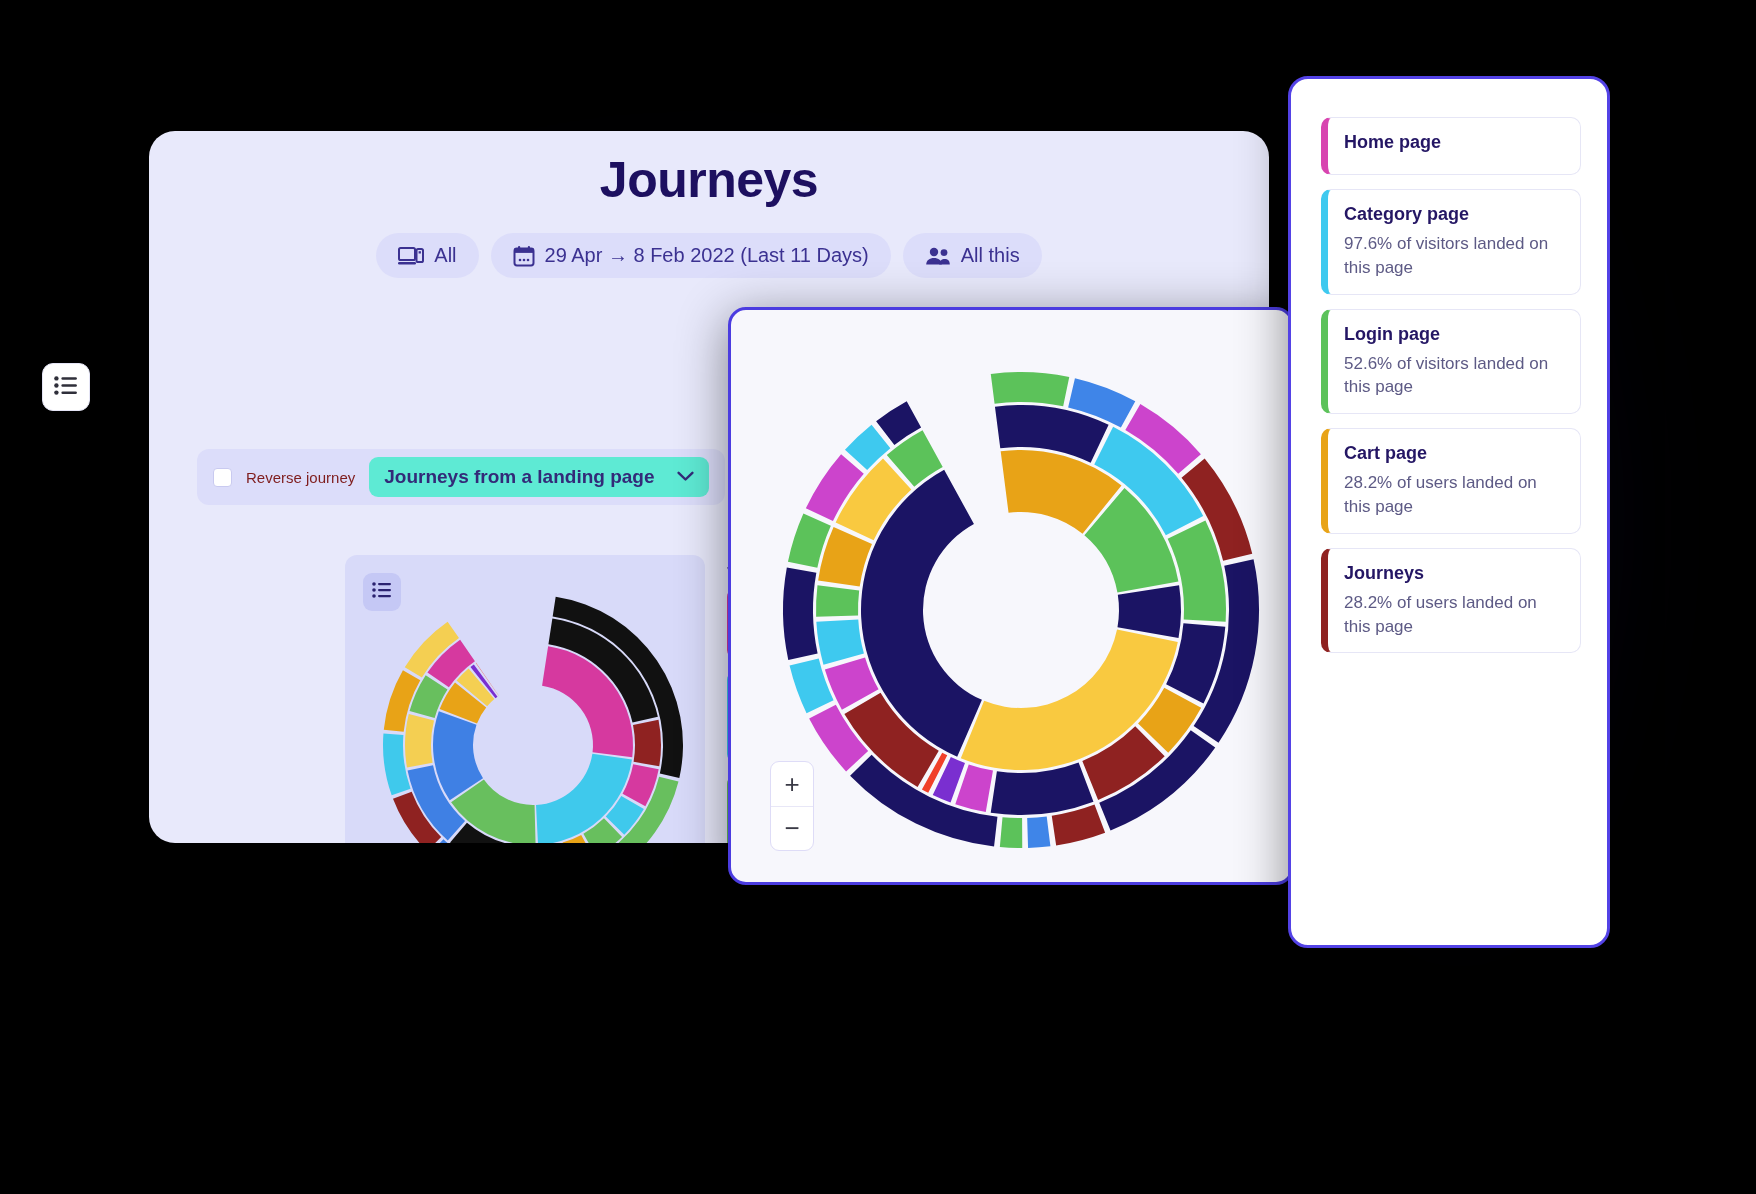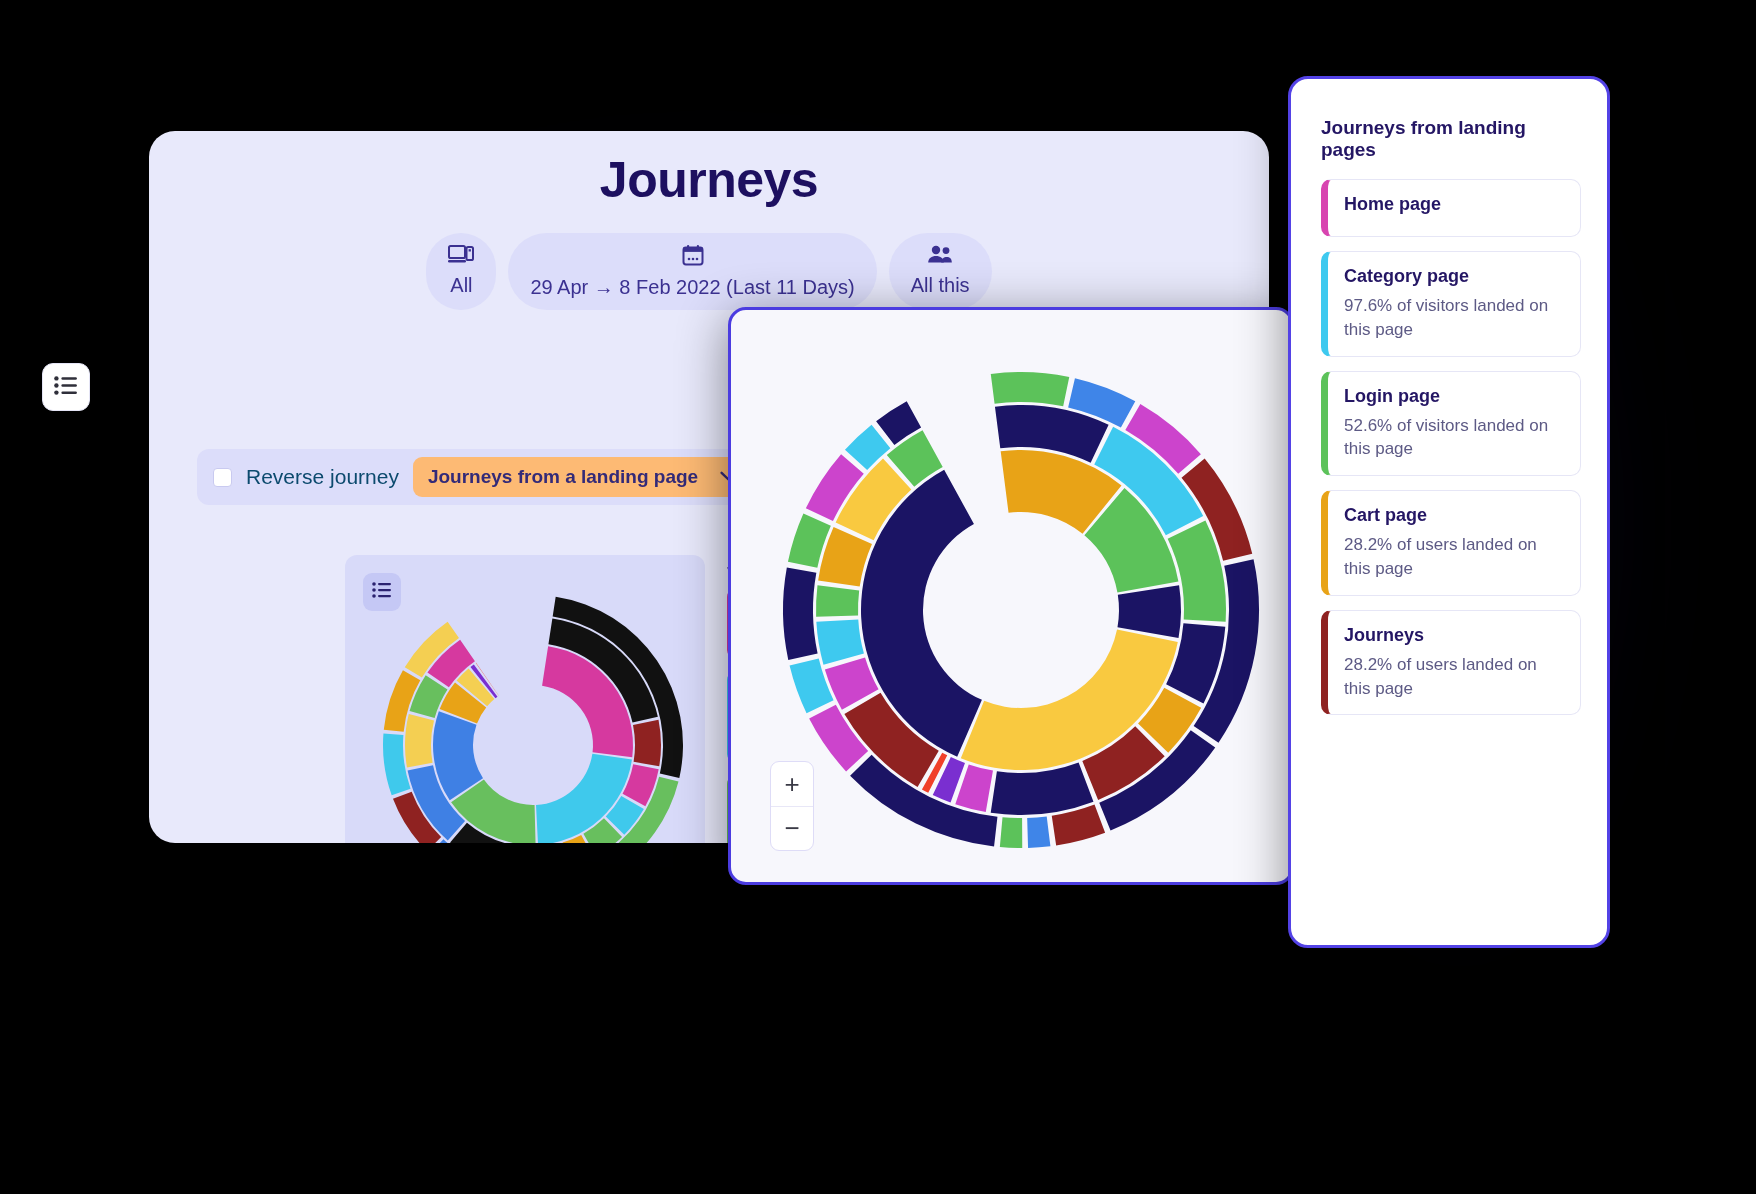--- a/index.html
+++ b/index.html
@@ -30,41 +30,40 @@
     font-size:50px; font-weight:bold; color:#1d1060; letter-spacing:-0.5px;
   }
 
   
   .pill-row { display:flex; justify-content:center; gap:12px; margin-top:24px; }
   .pill {
     display:flex; align-items:center; gap:10px;
     background:#dcddfa; border-radius:999px;
     padding:11px 22px; color:#3b3191; font-size:20px; white-space:nowrap;
     cursor:pointer;
-    flex-direction:column;
   }
   .pill svg { display:block; }
 
   
   .controls-bar {
     position:absolute; left:48px; top:318px; right:48px; height:56px;
     display:flex; align-items:center; gap:0;
   }
   .ctrl-group {
     background:#dcddfa; border-radius:12px; height:56px;
     display:flex; align-items:center; padding:0 16px; gap:14px;
   }
   .ctrl-group.second { margin-left:10px; }
   .cb {
     width:19px; height:19px; background:#ffffff; border-radius:4px;
     border:1px solid #c9caf0; flex:0 0 auto; cursor:pointer;
   }
-  .ctrl-label { font-size:21px; color:#0c4a6e; white-space:nowrap; }
+  .ctrl-label { font-size:15px; color:#7f1d1d; white-space:nowrap; }
   .dropdown {
-    background:#fdba74; border-radius:9px; height:40px;
+    background:#5eead4; border-radius:9px; height:40px;
     display:flex; align-items:center; gap:22px; padding:0 15px; cursor:pointer;
   }
   .dropdown .dd-text { font-size:19px; font-weight:bold; color:#332a78; white-space:nowrap; }
   .toggle {
     width:48px; height:24px; background:#b9bcf2; border-radius:999px;
     position:relative; flex:0 0 auto; cursor:pointer;
   }
   .toggle::after {
     content:""; position:absolute; left:2px; top:2px;
     width:20px; height:20px; border-radius:50%; background:#fff;
@@ -328,21 +327,20 @@
       </svg>
     </span>
   </div>
 
   <div class="cw-zoom">
     <div>+</div>
     <div>−</div>
   </div>
 
   <div class="right-panel">
-    <div class="rp-title">Journeys from landing pages</div>
     <div id="right-list-items">
         <div class="rcard" style="border-left-color: rgb(216, 68, 176);">
           <div class="rname">Home page</div>
         </div>
         <div class="rcard" style="border-left-color: rgb(62, 201, 239);">
           <div class="rname">Category page</div>
           <div class="rdesc">97.6% of visitors landed on this page</div>
         </div>
         <div class="rcard" style="border-left-color: rgb(92, 194, 90);">
           <div class="rname">Login page</div>

